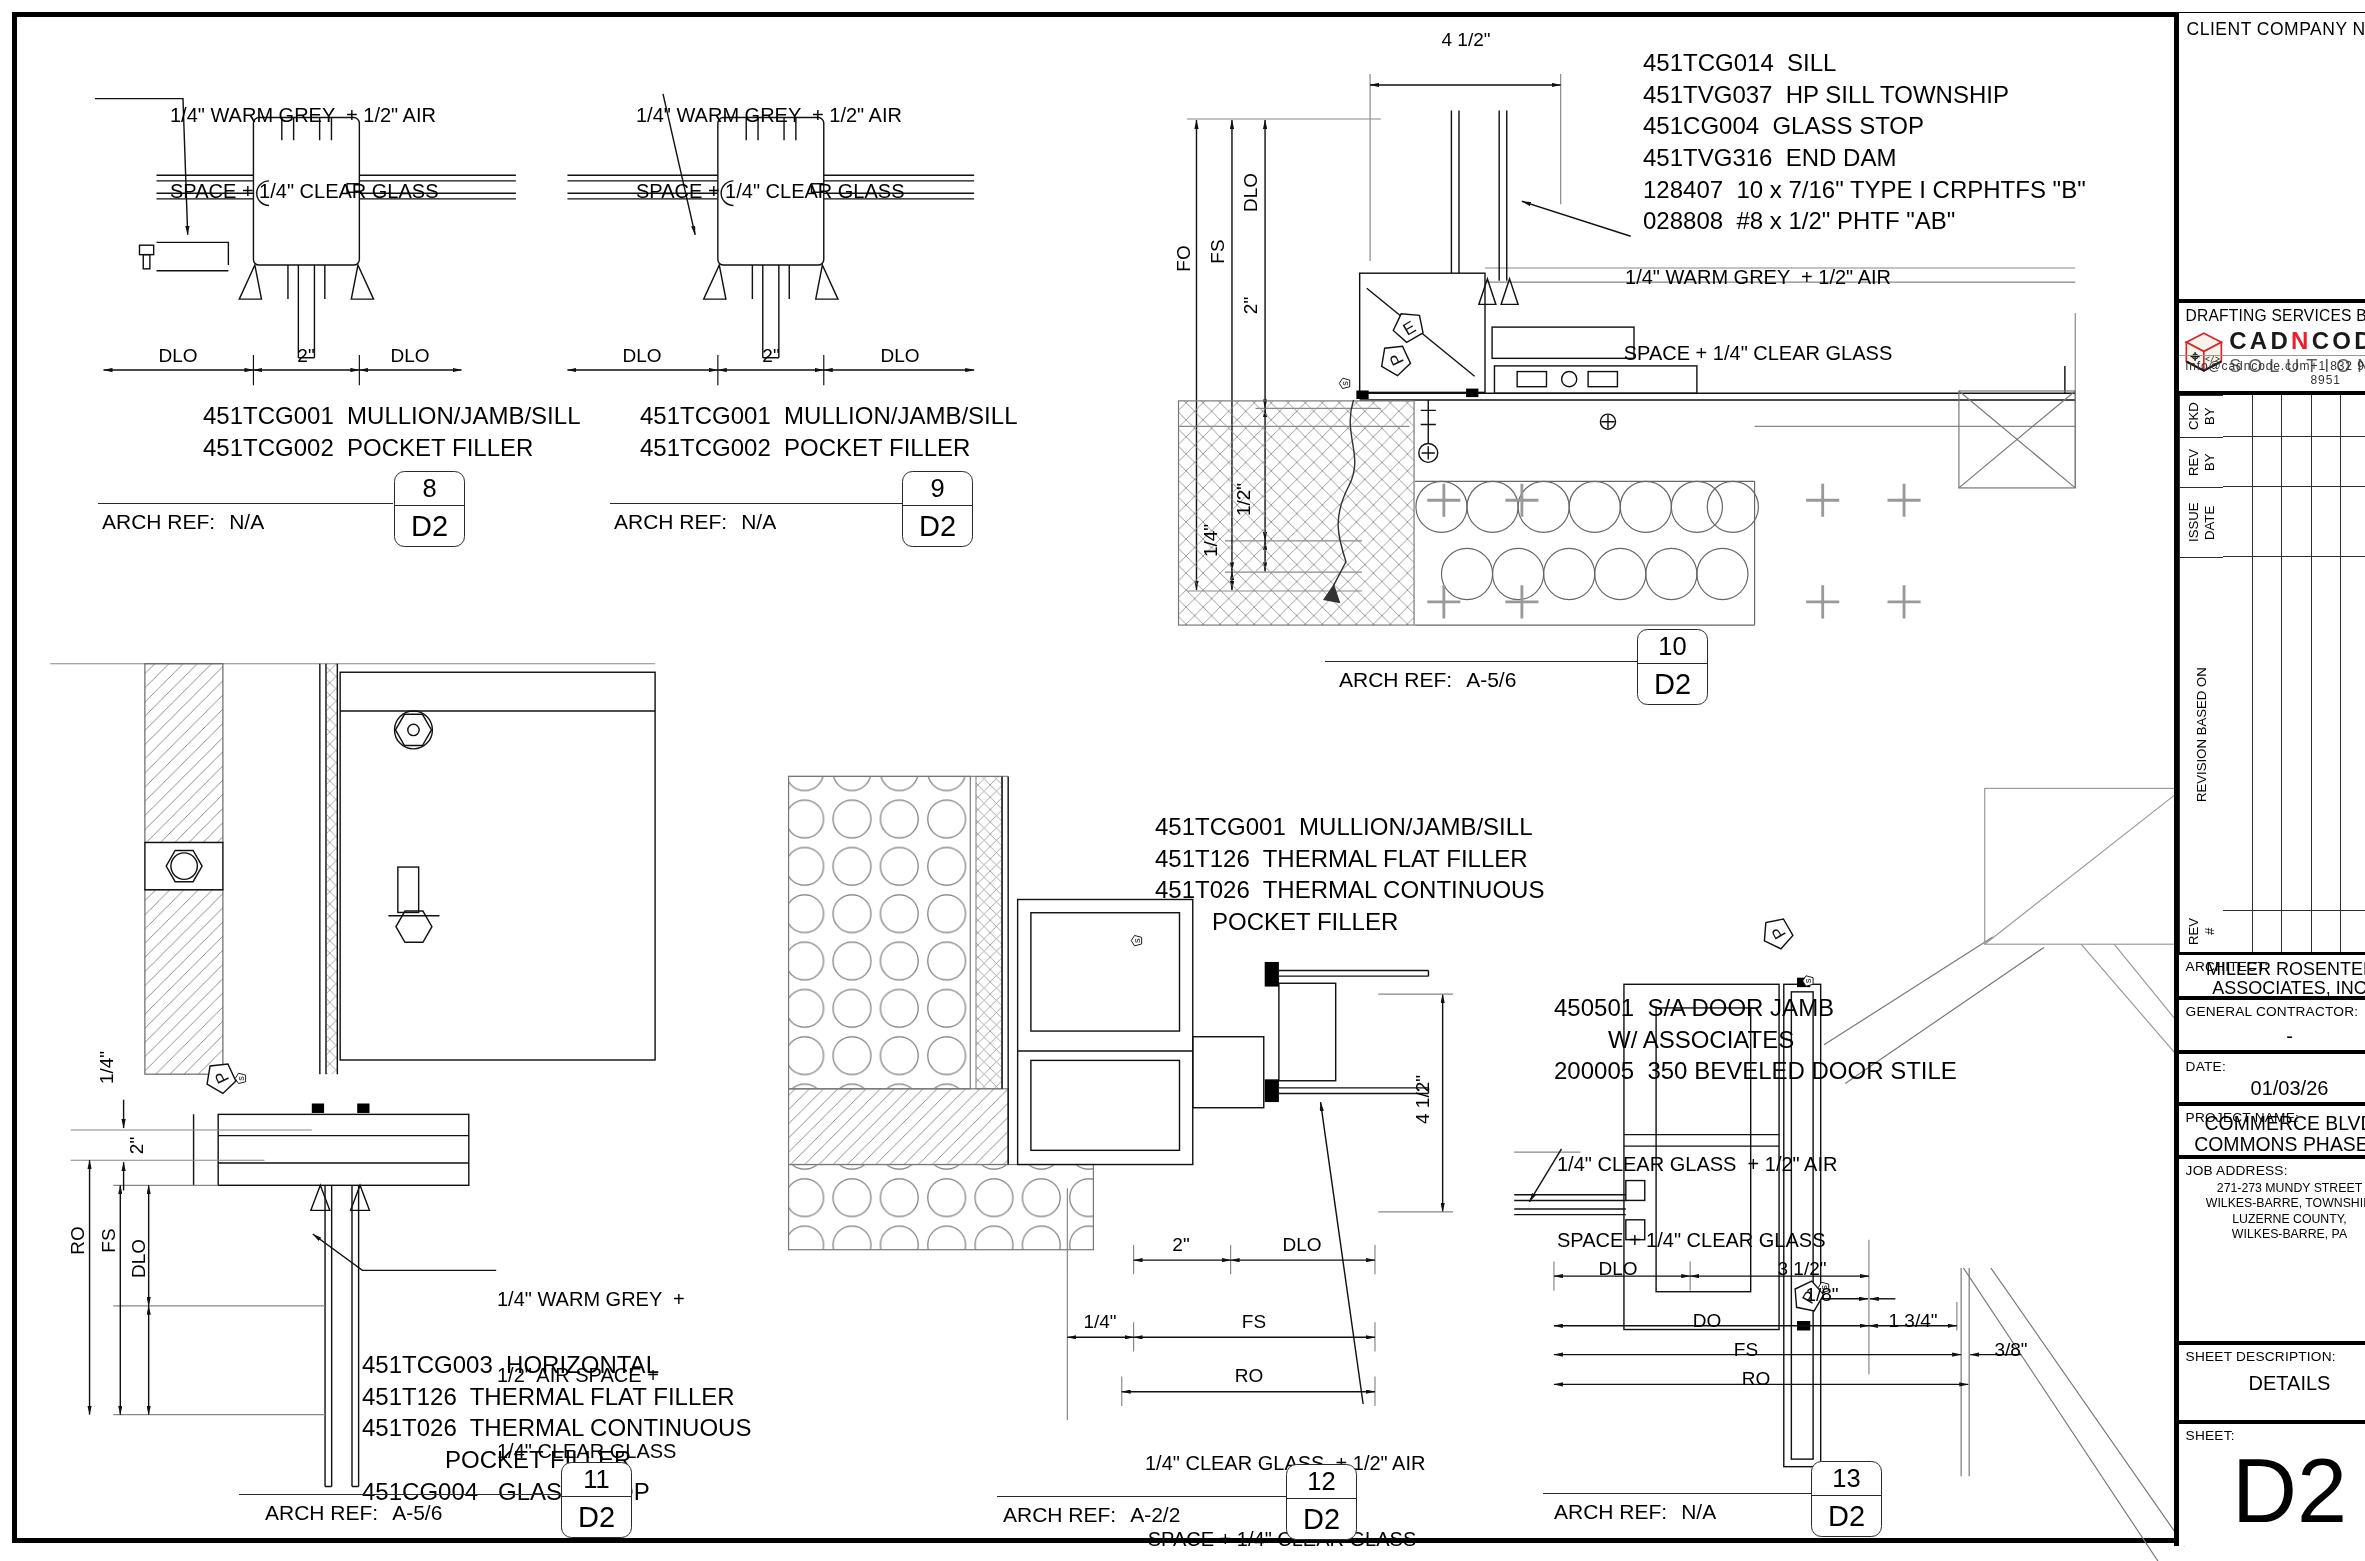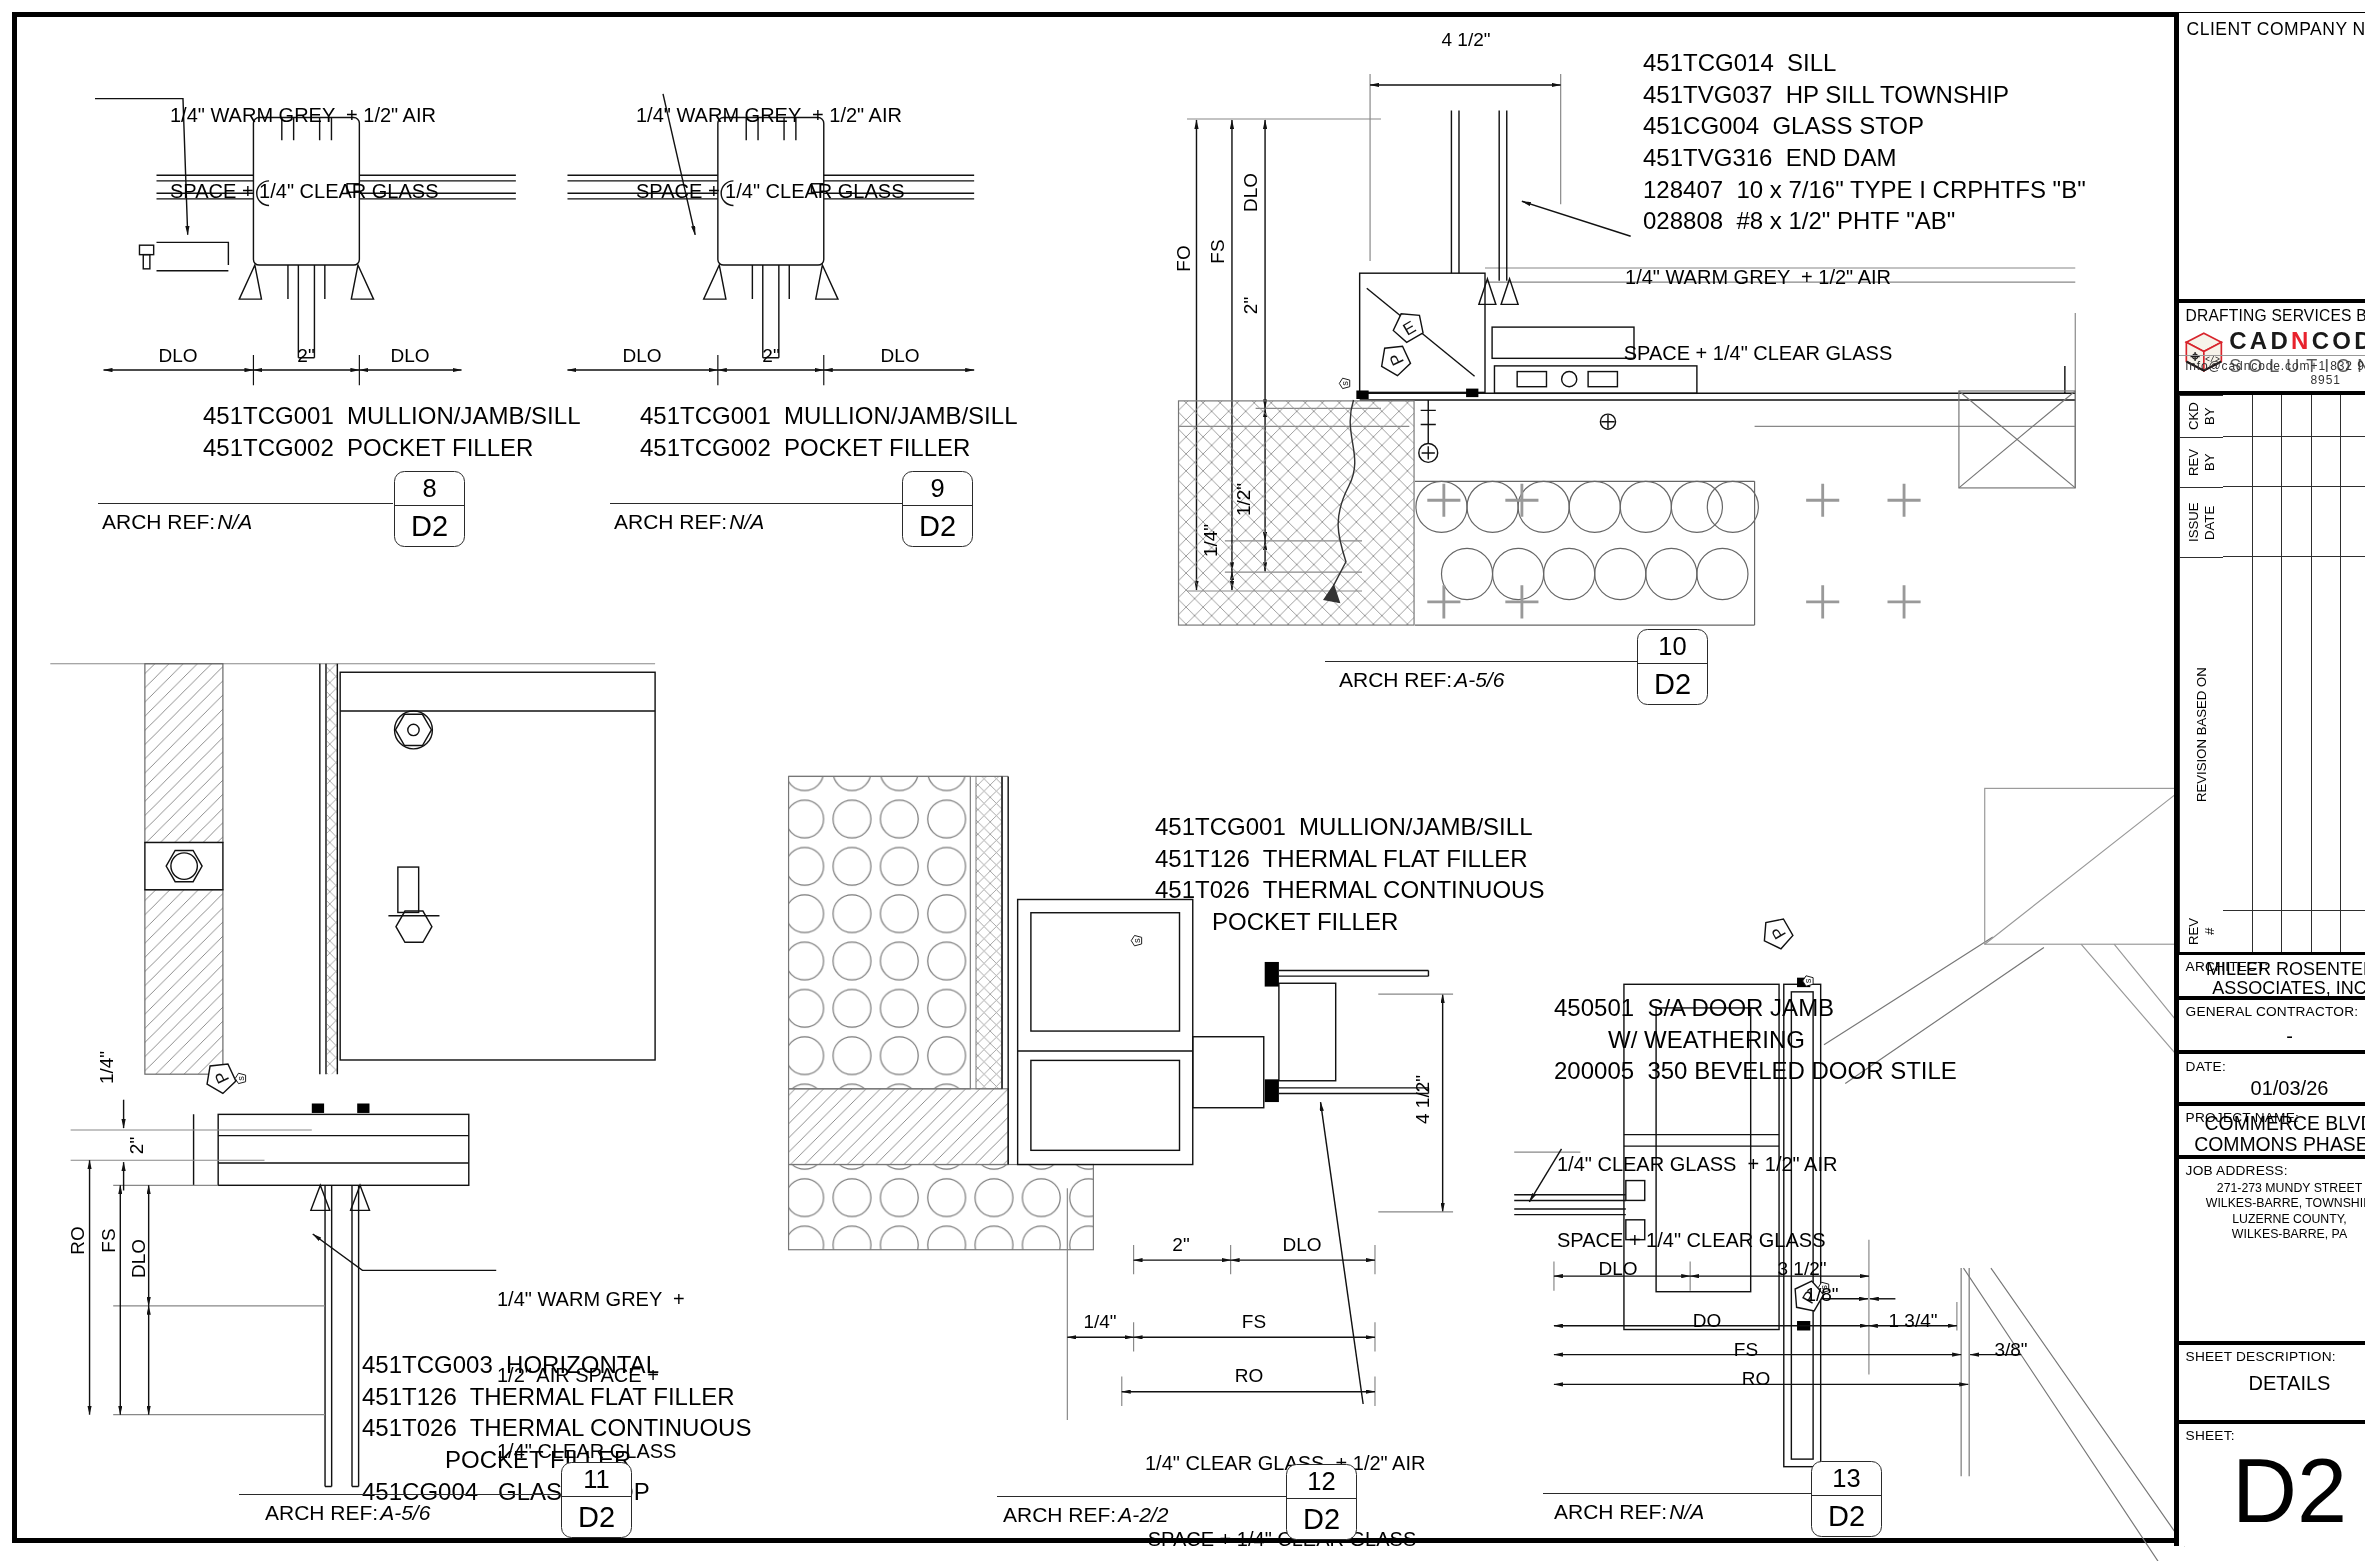--- a/index.html
+++ b/index.html
@@ -11,21 +11,21 @@
 
   
   .callout{font-size:20px;line-height:1.26;text-align:center;white-space:pre;}
   .callout.tleft{text-align:left;}
   .parts .pline{font-size:24px;line-height:1.32;white-space:pre;}
   .parts .ind1{padding-left:83px;} .parts .ind2{padding-left:57px;} .parts .ind3{padding-left:54px;}
   .dimlab{position:absolute;width:104px;margin-left:-52px;text-align:center;font-size:19px;white-space:nowrap;}
   .vlab{position:absolute;width:114px;height:21px;margin-left:-57px;margin-top:-10.4px;display:flex;
         align-items:center;justify-content:center;font-size:19px;transform:rotate(-90deg);white-space:nowrap;}
   .archref{position:absolute;font-size:21px;white-space:nowrap;}
-  .archref .val{margin-left:2px;font-style:italic;}
+  .archref .val{margin-left:14px;}
   .footline{position:absolute;height:1.4px;background:#2a2a2a;}
 
   
   .badge{position:absolute;width:71px;height:76px;border:1.9px solid #2a2a2a;border-radius:10.4px;background:#fff;
          display:flex;flex-direction:column;box-sizing:border-box;}
   .badge .num{height:33px;display:flex;align-items:center;justify-content:center;font-size:25.5px;border-bottom:1.9px solid #2a2a2a;}
   .badge .sh{flex:1;display:flex;align-items:center;justify-content:center;font-size:29px;}
 
   
   .tblock{position:absolute;left:2174px;top:13.2px;width:226px;height:1533px;border-left:5.2px solid #000;box-sizing:border-box;background:#fff;}
@@ -463,21 +463,21 @@
       <polygon points="0,22 32,0 64,22 52,58 12,58" fill="#fff"></polygon>
       <text x="32" y="47" text-anchor="middle" font-size="36" fill="#111" stroke="none" font-family="Liberation Sans, sans-serif">P</text>
     </g>
     <g transform="translate(643,752) rotate(-90)" stroke="#111" stroke-width="2">
       <polygon points="0,7 11,0 22,7 18,22 4,22" fill="#fff"></polygon>
       <text x="11" y="18" text-anchor="middle" font-size="20" fill="#111" stroke="none" font-family="Liberation Sans, sans-serif">s</text>
     </g>
   </svg>
   <div class="abs parts" style="left:1554px;top:992px">
     <div class="pline">450501  S/A DOOR JAMB</div>
-    <div class="pline ind3">W/ WEATHERING</div>
+    <div class="pline ind3">W/ ASSOCIATES</div>
     <div class="pline">200005  350 BEVELED DOOR STILE</div>
   </div>
   <div class="abs callout tleft" style="left:1557px;top:1102px">
     <div>1/4" CLEAR GLASS  + 1/2" AIR</div>
     <div>SPACE + 1/4" CLEAR GLASS</div>
   </div>
   <div class="dimlab" style="left:1618px;top:1258px">DLO</div>
   <div class="dimlab" style="left:1802px;top:1258px">3 1/2"</div>
   <div class="dimlab" style="left:1822px;top:1284px">1/8"</div>
   <div class="dimlab" style="left:1707px;top:1310px">DO</div>

